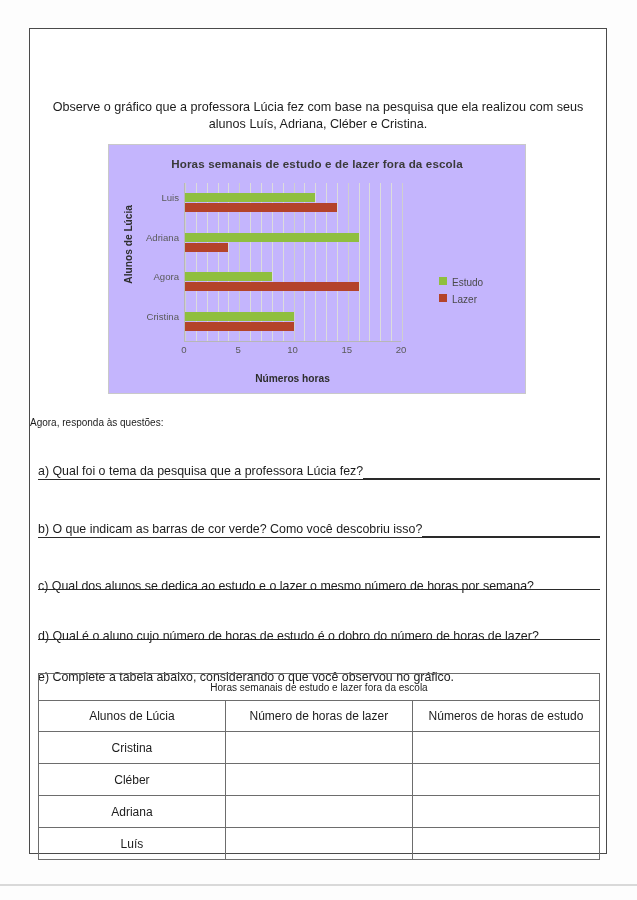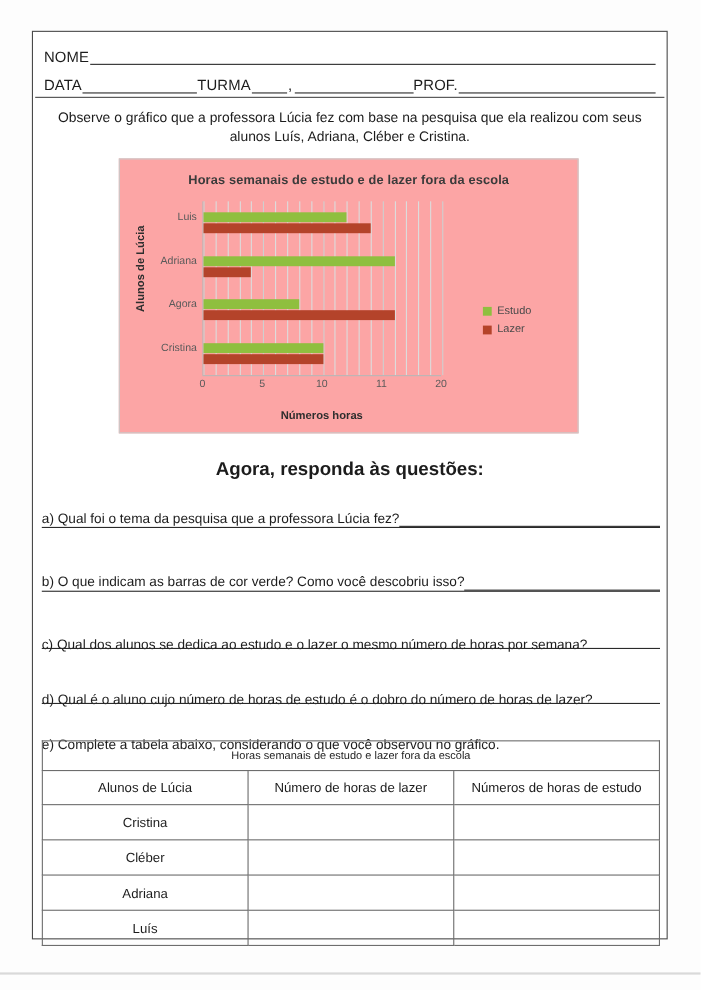--- a/index.html
+++ b/index.html
@@ -95,21 +95,21 @@
 
   
   .chart-card {
     position: absolute;
     left: 78px;
     top: 115px;
     width: 418px;
     height: 250px;
     border: 1px solid #c9c9c9;
     box-sizing: border-box;
-    background: #fca5a5;
+    background: #c4b5fd;
   }
   .chart-title {
     position: absolute;
     left: 0; right: 0;
     top: 12px;
     text-align: center;
     font-size: 11.6px;
     font-weight: bold;
     color: #3a3a3a;
     letter-spacing: 0.15px;
@@ -215,39 +215,37 @@
 
   .legend {
     position: absolute;
     left: 330px;
     top: 132px;
     font-size: 10px;
     color: #4a4a4a;
   }
   .legend-item {
     display: flex;
-    align-items: center;
     margin-bottom: 6px;
     white-space: nowrap;
   }
   .legend-swatch {
     width: 8px;
     height: 8px;
     margin-right: 5px;
     flex: 0 0 auto;
   }
 
   
   .q-heading {
     position: absolute;
     left: 0; right: 0;
     top: 388px;
-    text-align: center;
-    font-size: 17px;
-    font-weight: bold;
+    font-size: 10px;
+    font-weight: normal;
   }
   .question {
     position: absolute;
     left: 8px;
     right: 6px;
     font-size: 12.4px;
     display: flex;
     align-items: flex-end;
     white-space: nowrap;
     line-height: 15px;
@@ -298,36 +296,20 @@
   }
   table.answer-table td.name-cell { width: 33.3%; }
   table.answer-table td.blank-cell { width: 33.35%; }
 </style>
 </head>
 <body>
 
 <div class="page">
   <div class="sheet-border">
 
-    <div class="ident-box">
-      <div class="ident-row r1">
-        <span class="ident-lbl">NOME</span>
-        <span class="fill-line"></span>
-      </div>
-      <div class="ident-row r2">
-        <span class="ident-lbl">DATA</span>
-        <span class="fill-line w-short"></span>
-        <span class="ident-lbl">TURMA</span>
-        <span class="fill-line w-tiny"></span>
-        <span class="comma">,</span>
-        <span class="fill-line w-mid"></span>
-        <span class="ident-lbl">PROF.</span>
-        <span class="fill-line"></span>
-      </div>
-    </div>
 
     <div class="intro">Observe o gráfico que a professora Lúcia fez com base na pesquisa que ela realizou com seus alunos Luís, Adriana, Cléber e Cristina.</div>
 
     <div class="chart-card">
       <div class="chart-title">Horas semanais de estudo e de lazer  fora da escola</div>
       <div class="y-axis-title">Alunos de Lúcia</div>
       <div class="plot" id="plot-area">
         <div class="gridlines" id="gridlines">
             <div class="gridline major" style="left: 0px;"></div>
             <div class="gridline" style="left: 10.85px;"></div>
@@ -370,21 +352,21 @@
             <span class="cat-label">Cristina</span>
             <div class="bar estudo" title="Estudo: 10" style="width: 108.5px; background: rgb(143, 191, 63);"></div>
             <div class="bar lazer" title="Lazer: 10" style="width: 108.5px; background: rgb(180, 67, 42);"></div>
           </div>
         </div>
       <div class="axis-base"></div>
       <div class="x-ticks" id="x-ticks">
           <span class="x-tick" style="left: 0px;">0</span>
           <span class="x-tick" style="left: 54.25px;">5</span>
           <span class="x-tick" style="left: 108.5px;">10</span>
-          <span class="x-tick" style="left: 162.75px;">11</span>
+          <span class="x-tick" style="left: 162.75px;">15</span>
           <span class="x-tick" style="left: 217px;">20</span>
         </div>
       <div class="x-axis-title">Números horas</div>
       <div class="legend" id="legend">
           <div class="legend-item">
             <span class="legend-swatch" style="background: rgb(143, 191, 63);"></span>
             <span>Estudo</span>
           </div>
           <div class="legend-item">
             <span class="legend-swatch" style="background: rgb(180, 67, 42);"></span>

